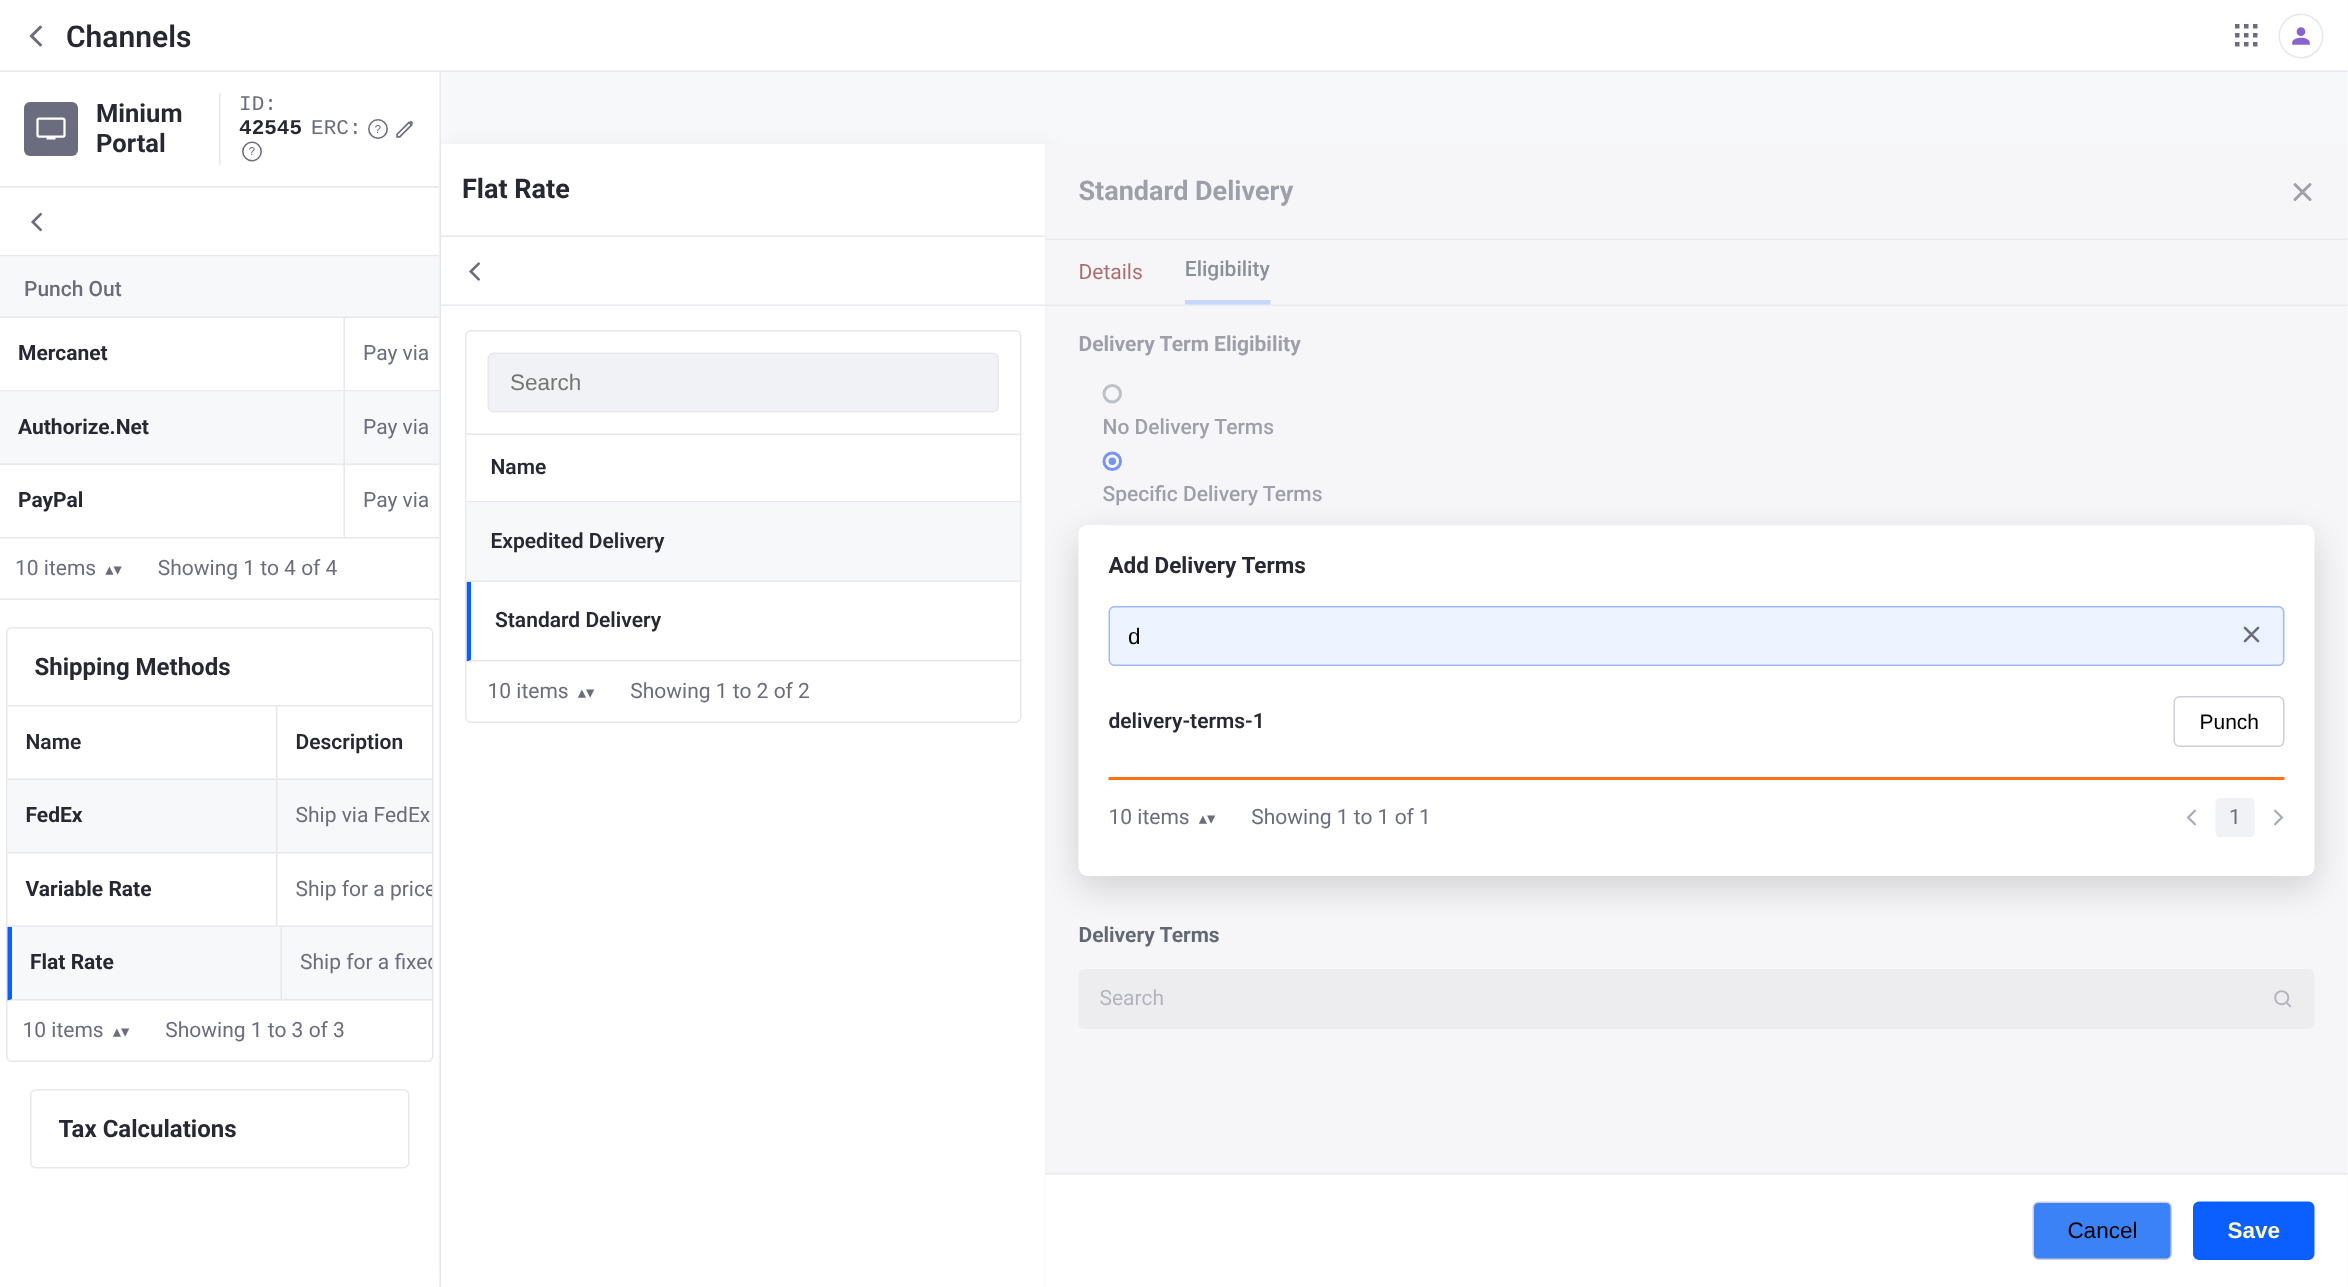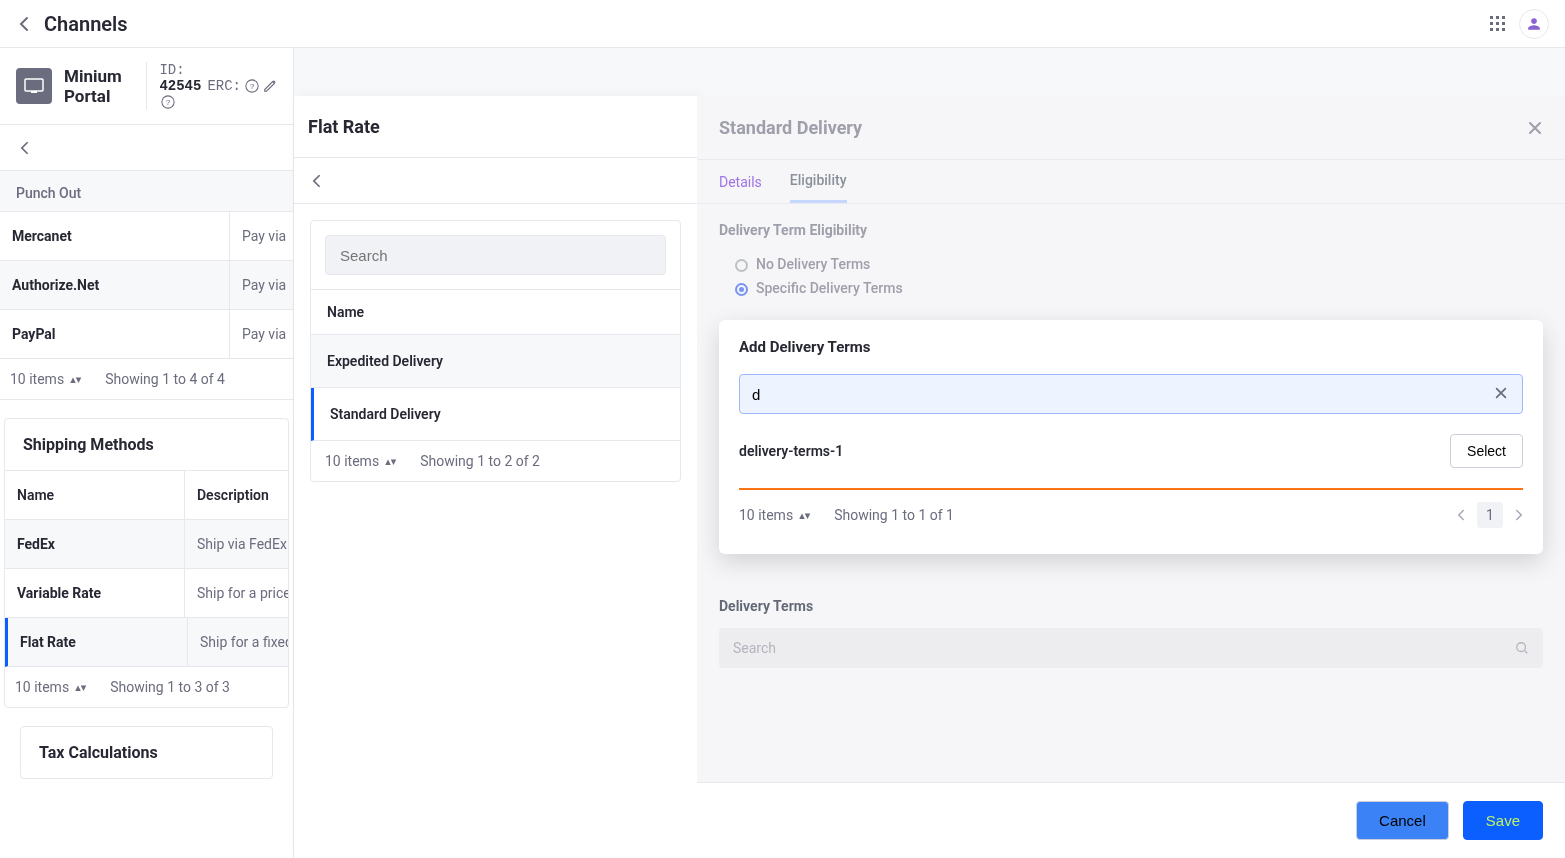--- a/index.html
+++ b/index.html
@@ -59,52 +59,52 @@
 .list-item { padding: 18px 16px; border-bottom: 1px solid #e7e7ed; font-weight: 600; cursor: pointer; }
 .list-item.alt { background: #f7f8f9; }
 .list-item.sel { border-left: 3px solid #0b5fff; }
 
 
 .drawer { position: absolute; right: 0; top: 48px; bottom: 0; width: 868px; background: #f1f2f5; z-index: 10; display: flex; flex-direction: column; }
 .drawer-scrim { position: absolute; inset: 0; background: rgba(255,255,255,0.35); z-index: 20; pointer-events: none; }
 .drawer-head { height: 64px; display: flex; align-items: center; justify-content: space-between; padding: 0 22px; border-bottom: 1px solid #e0e0e6; }
 .drawer-title { font-size: 18px; font-weight: 700; color: #6b6c7e; }
 .drawer-tabs { display: flex; gap: 28px; padding: 0 22px; border-bottom: 1px solid #e0e0e6; height: 44px; align-items: center; }
-.drawer-tab { color: #6d28d9; cursor: pointer; height: 100%; display: flex; align-items: center; }
+.drawer-tab { color: #7f1d1d; cursor: pointer; height: 100%; display: flex; align-items: center; }
 .drawer-tab.active { color: #4b5563; border-bottom: 3px solid #a6c1ff; font-weight:500;}
 .drawer-body { flex: 1; overflow: auto; padding: 0 22px 48px; }
 .sec-title { font-weight: 700; color: #6b6c7e; padding: 18px 0 14px; }
-.radio-row { display: flex; align-items: flex-end; gap: 8px; padding: 4px 16px; color: #6b6c7e; font-weight: 500; }
+.radio-row { display: flex; align-items: flex-start; gap: 8px; padding: 4px 16px; color: #6b6c7e; font-weight: 500; flex-direction: column; }
 .radio-dot { width: 13px; height: 13px; border-radius: 50%; border: 2px solid #9aa0a6; position: relative; }
 .radio-dot.checked { border-color: #2e5aee; }
 .radio-dot.checked::after { content: ''; position: absolute; inset: 2px; background: #2e5aee; border-radius: 50%; }
 
 
-.popup { background: #fff; border-radius: 6px; box-shadow: 0 8px 24px rgba(0,0,0,0.15); margin: 20px 0; position: relative; z-index: 30; }
+.popup { background: #fff; border-radius: 6px; box-shadow: 0 8px 24px rgba(0,0,0,0.15); margin: 8px 0; position: relative; z-index: 30; }
 .popup-head { padding: 18px 20px; font-weight: 700; font-size: 15px; }
 .popup-body { padding: 0 20px 20px; }
 .popup-search { height: 40px; border: 1px solid #9cb8ff; background: #eef4ff; border-radius: 4px; display: flex; align-items: center; padding: 0 12px; }
 .popup-search input { flex: 1; border: none; outline: none; background: transparent; font-size: 15px; }
 .clear-x { width: 16px; height: 16px; cursor: pointer; color: #6b6c7e; }
 .result-row { display: flex; align-items: center; justify-content: space-between; padding: 20px 0; border-bottom: 2px solid #f97316; }
 .result-label { font-weight: 600; }
 .select-btn { border: 1px solid #cdced9; background: #fff; padding: 8px 16px; border-radius: 4px; cursor: pointer; font-size: 14px;}
 .popup-pager { display: flex; align-items: center; justify-content: space-between; padding: 12px 0 6px; color: #6b6c7e; }
 .page-nav { display: flex; align-items: center; gap: 12px; }
 .page-num { width: 26px; height: 26px; display: flex; align-items: center; justify-content: center; background: #f1f2f5; border-radius: 3px; }
 .page-arrow { color: #a7a9bc; cursor: pointer; }
 
 
 .dt-sec-title { font-weight: 700; color: #0f172a; padding: 24px 0 14px; }
 .dt-search { height: 40px; background: #e3e4e9; border-radius: 4px; display: flex; align-items: center; padding: 0 14px; color: #8a8c9c; justify-content: space-between; }
 
 
 .drawer-footer { position: absolute; bottom: 0; left: 0; right: 0; height: 76px; background: #fff; border-top: 1px solid #e7e7ed; display: flex; align-items: center; justify-content: flex-end; gap: 14px; padding: 0 22px; z-index: 40; }
 .btn { padding: 10px 22px; border-radius: 4px; border: 1px solid #cdced9; background: #3b82f6; cursor: pointer; font-size: 15px; }
-.btn.primary { background: #0b5fff; color: #bef264; border-color: #0b5fff; }
+.btn.primary { background: #0b5fff; color: #fef9c3; border-color: #0b5fff; font-weight: bold; }
 
 
 svg { display: block; }
 .updown { font-size: 11px; color: #6b6c7e; }
 </style>
 </head>
 <body>
 
 <div class="topbar">
   <div class="topbar-left">
@@ -304,21 +304,21 @@
           <div class="popup-search">
             <input style="font-size: 15px;" value="d">
             <span class="clear-x">
               <svg width="14" height="14" viewBox="0 0 16 16">
                   <path d="M3 3 L13 13 M13 3 L3 13" stroke="currentColor" stroke-width="2" stroke-linecap="round"></path>
                 </svg>
             </span>
           </div>
           <div class="result-row">
             <span class="result-label">delivery-terms-1</span>
-            <button class="select-btn">Select</button>
+            <button class="select-btn">Punch</button>
           </div>
           <div class="popup-pager">
             <div style="display:flex;gap:24px;align-items:center;">
               <span class="pager-count">
                   <span>10 items</span>
                   <span class="updown">▴▾</span>
                 </span>
               <span>Showing 1 to 1 of 1</span>
             </div>
             <div class="page-nav">

